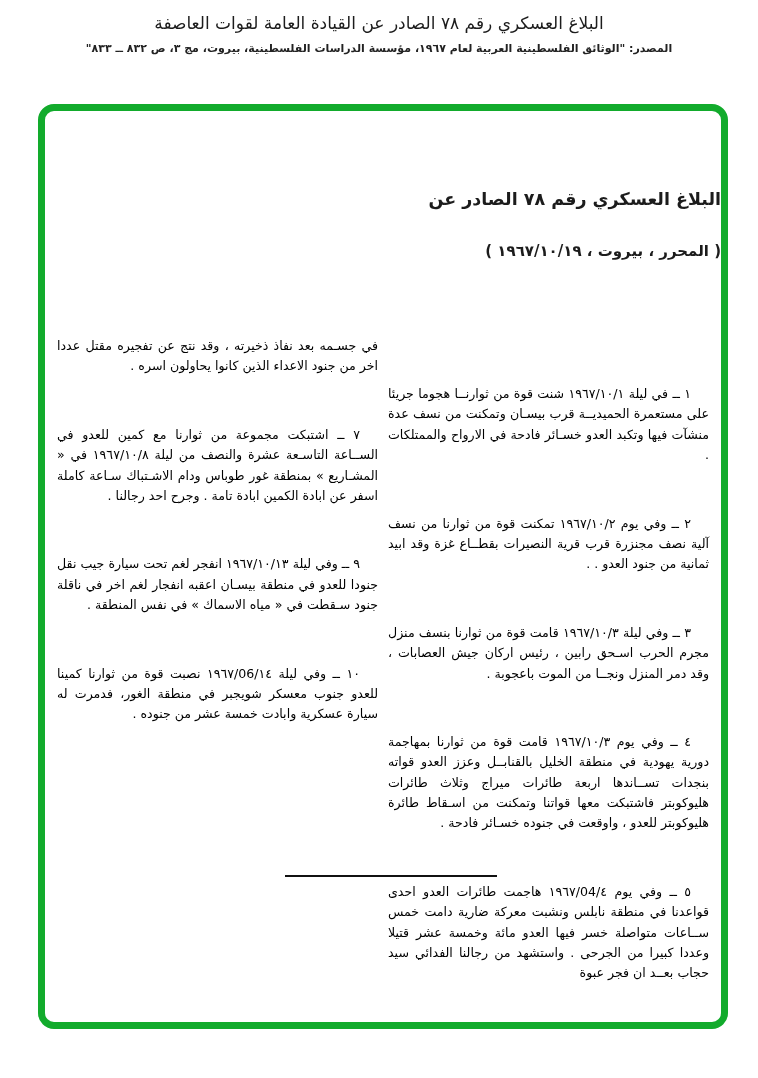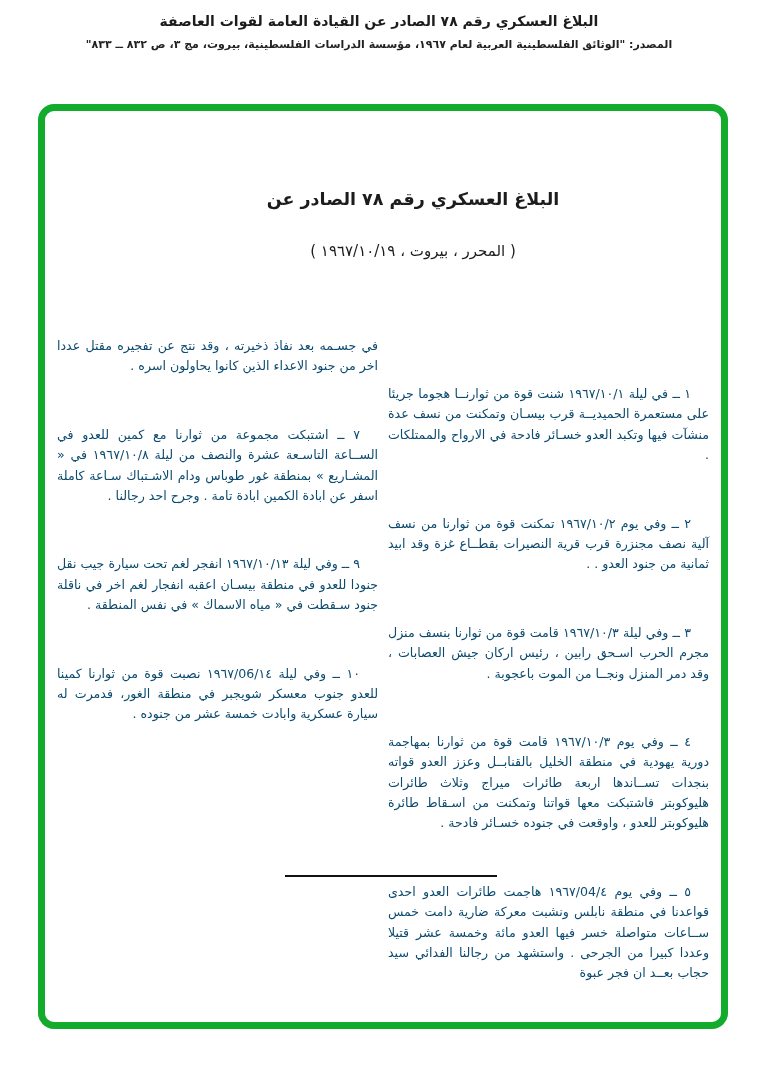--- a/index.html
+++ b/index.html
@@ -9,60 +9,60 @@
     color:#1c1c1c;
   }
   .page{position:absolute;inset:0;background:#ffffff;}
 
   
   .hdr{
     position:absolute;top:12px;left:0;right:0;
     text-align:center;direction:rtl;
   }
   .hdr-title{
-    font-size:14px;font-weight:bold;letter-spacing:0;
+    font-size:17px;font-weight:normal;letter-spacing:0;
     line-height:1.4;
   }
   .hdr-source{
     font-size:11px;font-weight:bold;margin-top:6px;
     color:#222;
   }
 
   
   .frame{
     position:absolute;left:38px;top:104px;width:690px;height:925px;
     box-sizing:border-box;
     border:7px solid var(--frame-green,#12ab2c);
     border-radius:16px;background:#ffffff;
   }
 
   
   .doc-title-block{
     position:absolute;top:76px;left:0;right:0;
-    text-align:center;direction:rtl;
+    text-align:right;direction:rtl;
     padding-left:60px; 
   }
   .doc-title-line{
     font-size:17.5px;font-weight:bold;line-height:1.45;
   }
   .doc-byline{
-    font-size:15px;font-weight:normal;margin-top:30px;
+    font-size:15px;font-weight:bold;margin-top:30px;
   }
 
   
   .doc-body{
     position:absolute;top:225px;left:12px;right:12px;bottom:40px;
     direction:rtl;display:flex;gap:10px;
   }
   .col{flex:1 1 0;min-width:0;}
   .col p{
     margin:0 0 13px 0;
     font-size:12.6px;line-height:1.62;
     text-align:justify;text-justify:inter-word;
-    color:#0c4a6e;
+    color:#000000;
   }
   .col p.indent{text-indent:18px;margin-top:48px;}
 
   
   .footnote-divider{
     position:absolute;left:240px;top:764px;width:212px;height:2px;
     background:#111111;
   }
 </style>
 </head>

